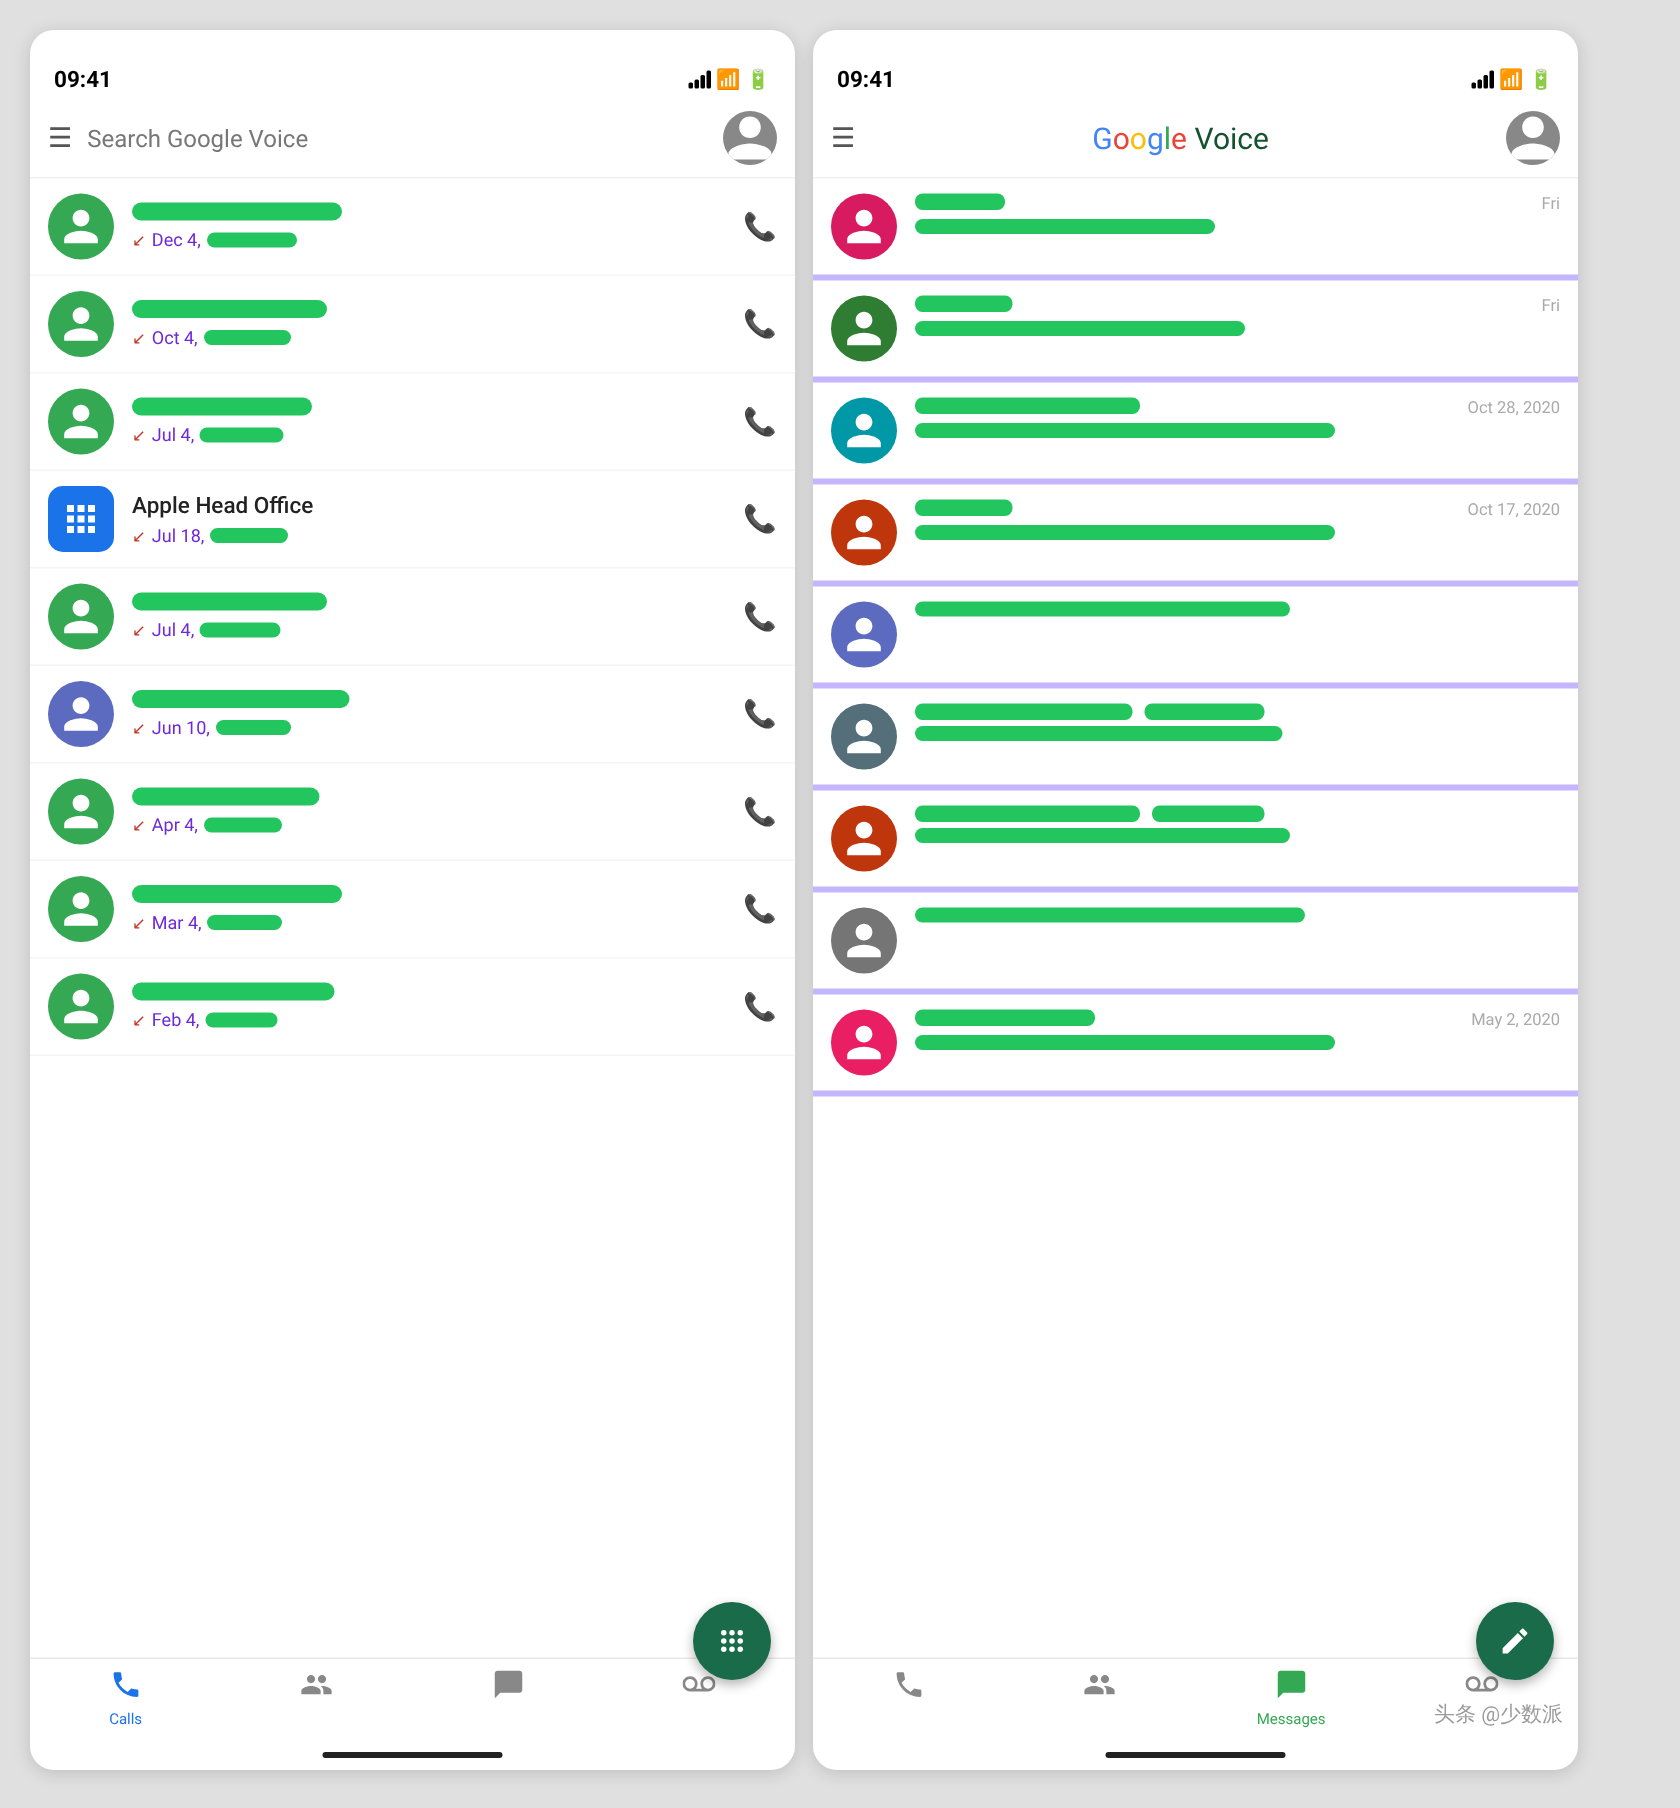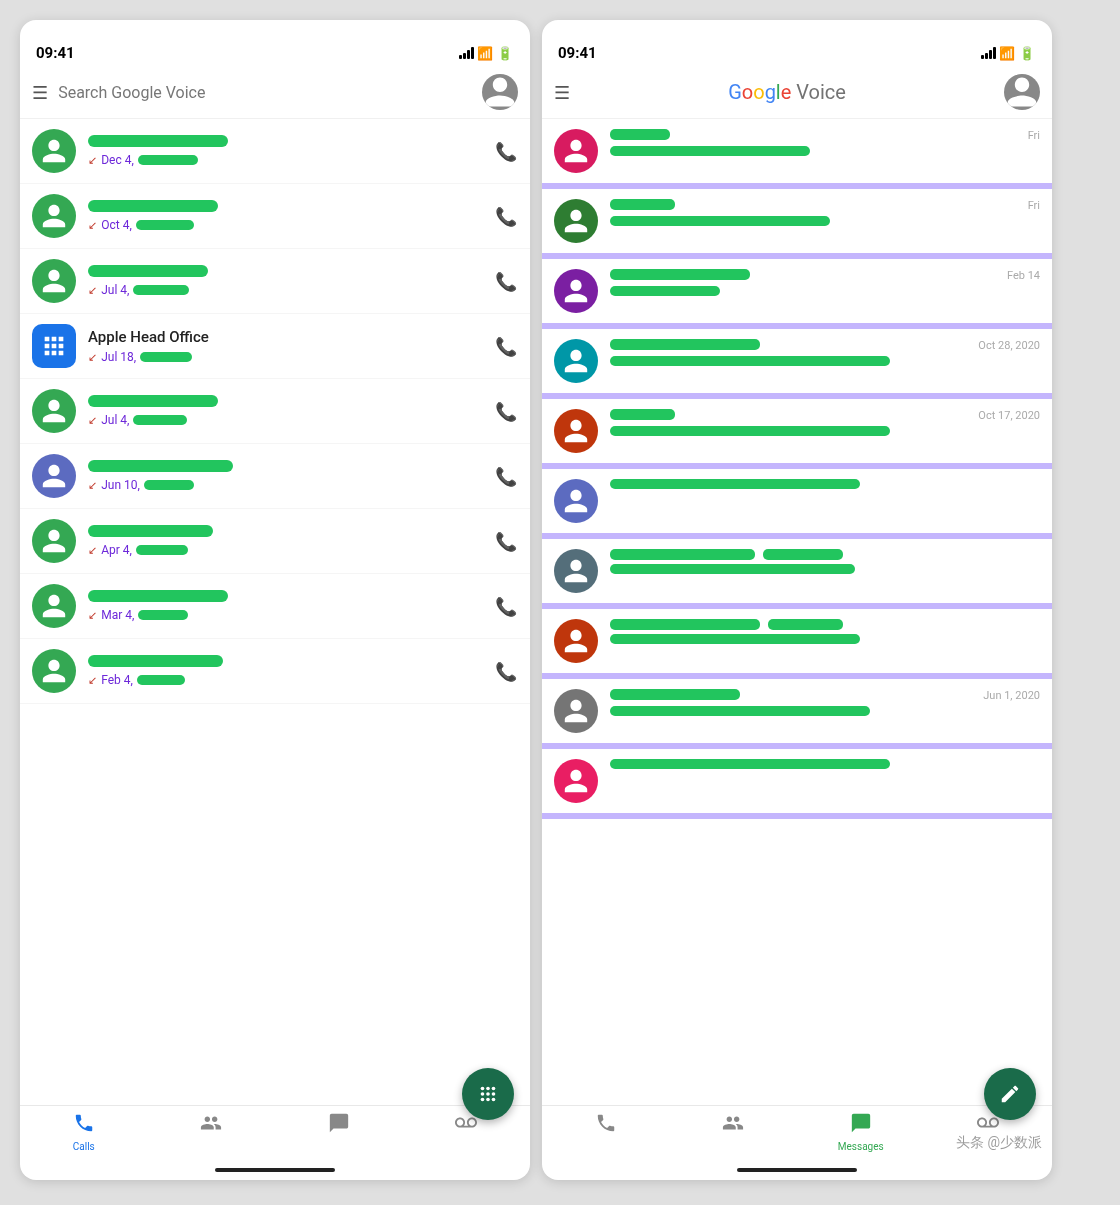--- a/index.html
+++ b/index.html
@@ -99,21 +99,21 @@
     .google-voice-logo {
       font-size: 20px;
       font-weight: 400;
     }
     .logo-g { color: #4285F4; }
     .logo-o1 { color: #EA4335; }
     .logo-o2 { color: #FBBC05; }
     .logo-g2 { color: #4285F4; }
     .logo-l { color: #34A853; }
     .logo-e { color: #EA4335; }
-    .logo-voice { color: #737373; }
+    .logo-voice { color: #14532d; }
     
     .list-area {
       flex: 1;
       overflow: hidden;
     }
     .list-item {
       display: flex;
       align-items: center;
       padding: 10px 12px;
       border-bottom: 1px solid #f5f5f5;
@@ -210,21 +210,21 @@
       cursor: pointer;
       box-shadow: 0 3px 8px rgba(0,0,0,0.3);
     }
     .fab-dialpad { background: #1a6b4a; }
     .fab-compose { background: #1a6b4a; }
     
     .msg-item {
       display: flex;
       align-items: flex-start;
       padding: 10px 12px;
-      border-bottom: 6px solid #c4b5fd;
+      border-bottom: 4px solid #c4b5fd;
       gap: 12px;
     }
     .msg-content {
       flex: 1;
     }
     .msg-top-row {
       display: flex;
       justify-content: space-between;
       align-items: flex-start;
       margin-bottom: 4px;
@@ -565,34 +565,20 @@
         </div>
         <div class="msg-content">
           <div class="msg-top-row">
             <div class="msg-name-bar" style="width:65px;"></div>
             <span class="msg-date">Fri</span>
           </div>
           <div class="msg-preview-bar" style="width:220px;"></div>
         </div>
       </div>
 
-      <div class="msg-item">
-        <div class="contact-avatar" style="background:#7B1FA2;">
-          <svg viewBox="0 0 24 24">
-              <path d="M12 12c2.7 0 4.8-2.1 4.8-4.8S14.7 2.4 12 2.4 7.2 4.5 7.2 7.2 9.3 12 12 12zm0 2.4c-3.2 0-9.6 1.6-9.6 4.8v2.4h19.2v-2.4c0-3.2-6.4-4.8-9.6-4.8z"></path>
-            </svg>
-        </div>
-        <div class="msg-content">
-          <div class="msg-top-row">
-            <div class="msg-name-bar" style="width:140px;"></div>
-            <span class="msg-date">Feb 14</span>
-          </div>
-          <div class="msg-preview-bar" style="width:110px;"></div>
-        </div>
-      </div>
 
       <div class="msg-item">
         <div class="contact-avatar" style="background:#0097A7;">
           <svg viewBox="0 0 24 24">
               <path d="M12 12c2.7 0 4.8-2.1 4.8-4.8S14.7 2.4 12 2.4 7.2 4.5 7.2 7.2 9.3 12 12 12zm0 2.4c-3.2 0-9.6 1.6-9.6 4.8v2.4h19.2v-2.4c0-3.2-6.4-4.8-9.6-4.8z"></path>
             </svg>
         </div>
         <div class="msg-content">
           <div class="msg-top-row">
             <div class="msg-name-bar" style="width:150px;"></div>
@@ -662,35 +648,35 @@
         </div>
       </div>
 
       <div class="msg-item">
         <div class="contact-avatar" style="background:#757575;">
           <svg viewBox="0 0 24 24">
               <path d="M12 12c2.7 0 4.8-2.1 4.8-4.8S14.7 2.4 12 2.4 7.2 4.5 7.2 7.2 9.3 12 12 12zm0 2.4c-3.2 0-9.6 1.6-9.6 4.8v2.4h19.2v-2.4c0-3.2-6.4-4.8-9.6-4.8z"></path>
             </svg>
         </div>
         <div class="msg-content">
+          <div class="msg-preview-bar" style="width:260px;"></div>
+        </div>
+      </div>
+
+      <div class="msg-item">
+        <div class="contact-avatar" style="background:#E91E63;">
+          <svg viewBox="0 0 24 24">
+              <path d="M12 12c2.7 0 4.8-2.1 4.8-4.8S14.7 2.4 12 2.4 7.2 4.5 7.2 7.2 9.3 12 12 12zm0 2.4c-3.2 0-9.6 1.6-9.6 4.8v2.4h19.2v-2.4c0-3.2-6.4-4.8-9.6-4.8z"></path>
+            </svg>
+        </div>
+        <div class="msg-content">
           <div class="msg-top-row">
-            <div class="msg-name-bar" style="width:130px;"></div>
-            <span class="msg-date">Jun 1, 2020</span>
-          </div>
-          <div class="msg-preview-bar" style="width:260px;"></div>
-        </div>
-      </div>
-
-      <div class="msg-item">
-        <div class="contact-avatar" style="background:#E91E63;">
-          <svg viewBox="0 0 24 24">
-              <path d="M12 12c2.7 0 4.8-2.1 4.8-4.8S14.7 2.4 12 2.4 7.2 4.5 7.2 7.2 9.3 12 12 12zm0 2.4c-3.2 0-9.6 1.6-9.6 4.8v2.4h19.2v-2.4c0-3.2-6.4-4.8-9.6-4.8z"></path>
-            </svg>
-        </div>
-        <div class="msg-content">
+            <div class="msg-name-bar" style="width:120px;"></div>
+            <span class="msg-date">May 2, 2020</span>
+          </div>
           <div class="msg-preview-bar" style="width:280px;"></div>
         </div>
       </div>
 
     </div>
 
     <div class="fab fab-compose">
       <svg width="22" height="22" viewBox="0 0 24 24" fill="white">
         <path d="M3 17.25V21h3.75L17.81 9.94l-3.75-3.75L3 17.25zM20.71 7.04c.39-.39.39-1.02 0-1.41l-2.34-2.34c-.39-.39-1.02-.39-1.41 0l-1.83 1.83 3.75 3.75 1.83-1.83z"></path>
       </svg>

